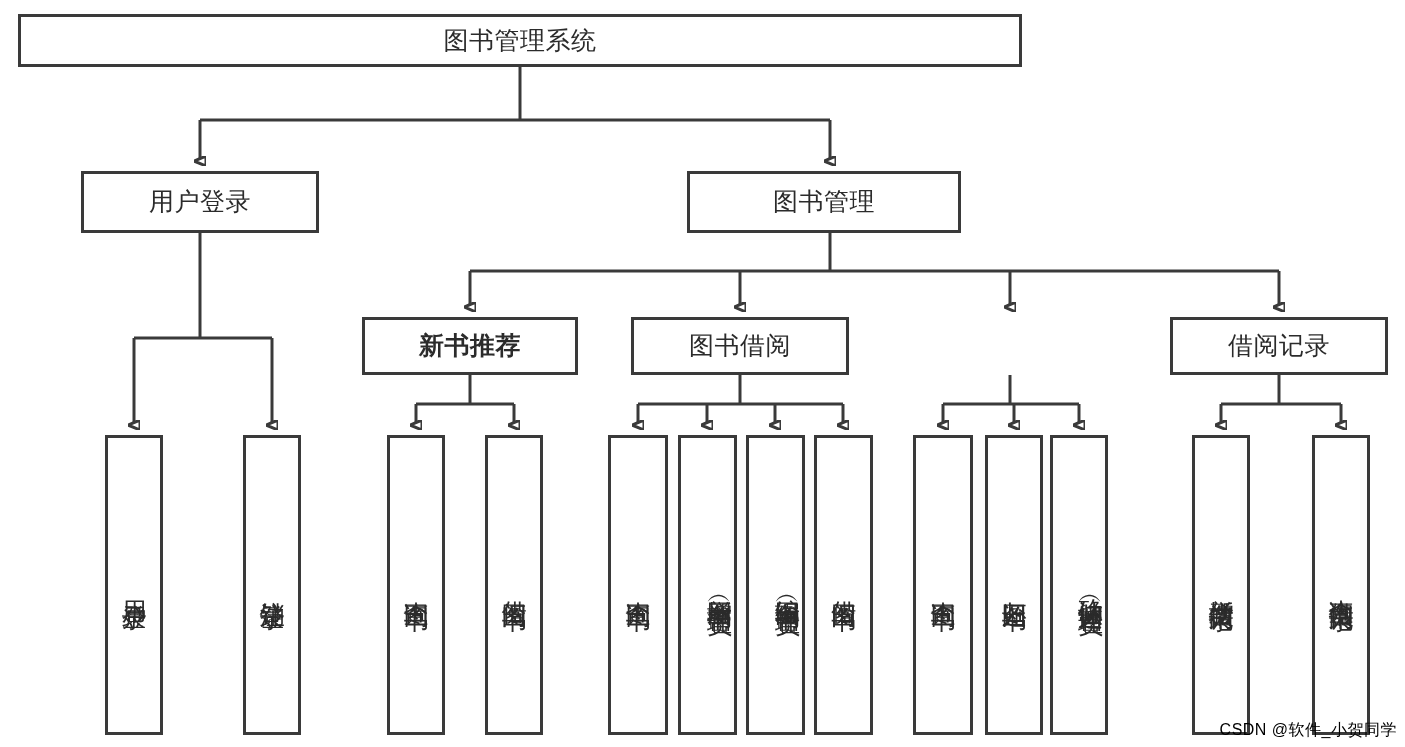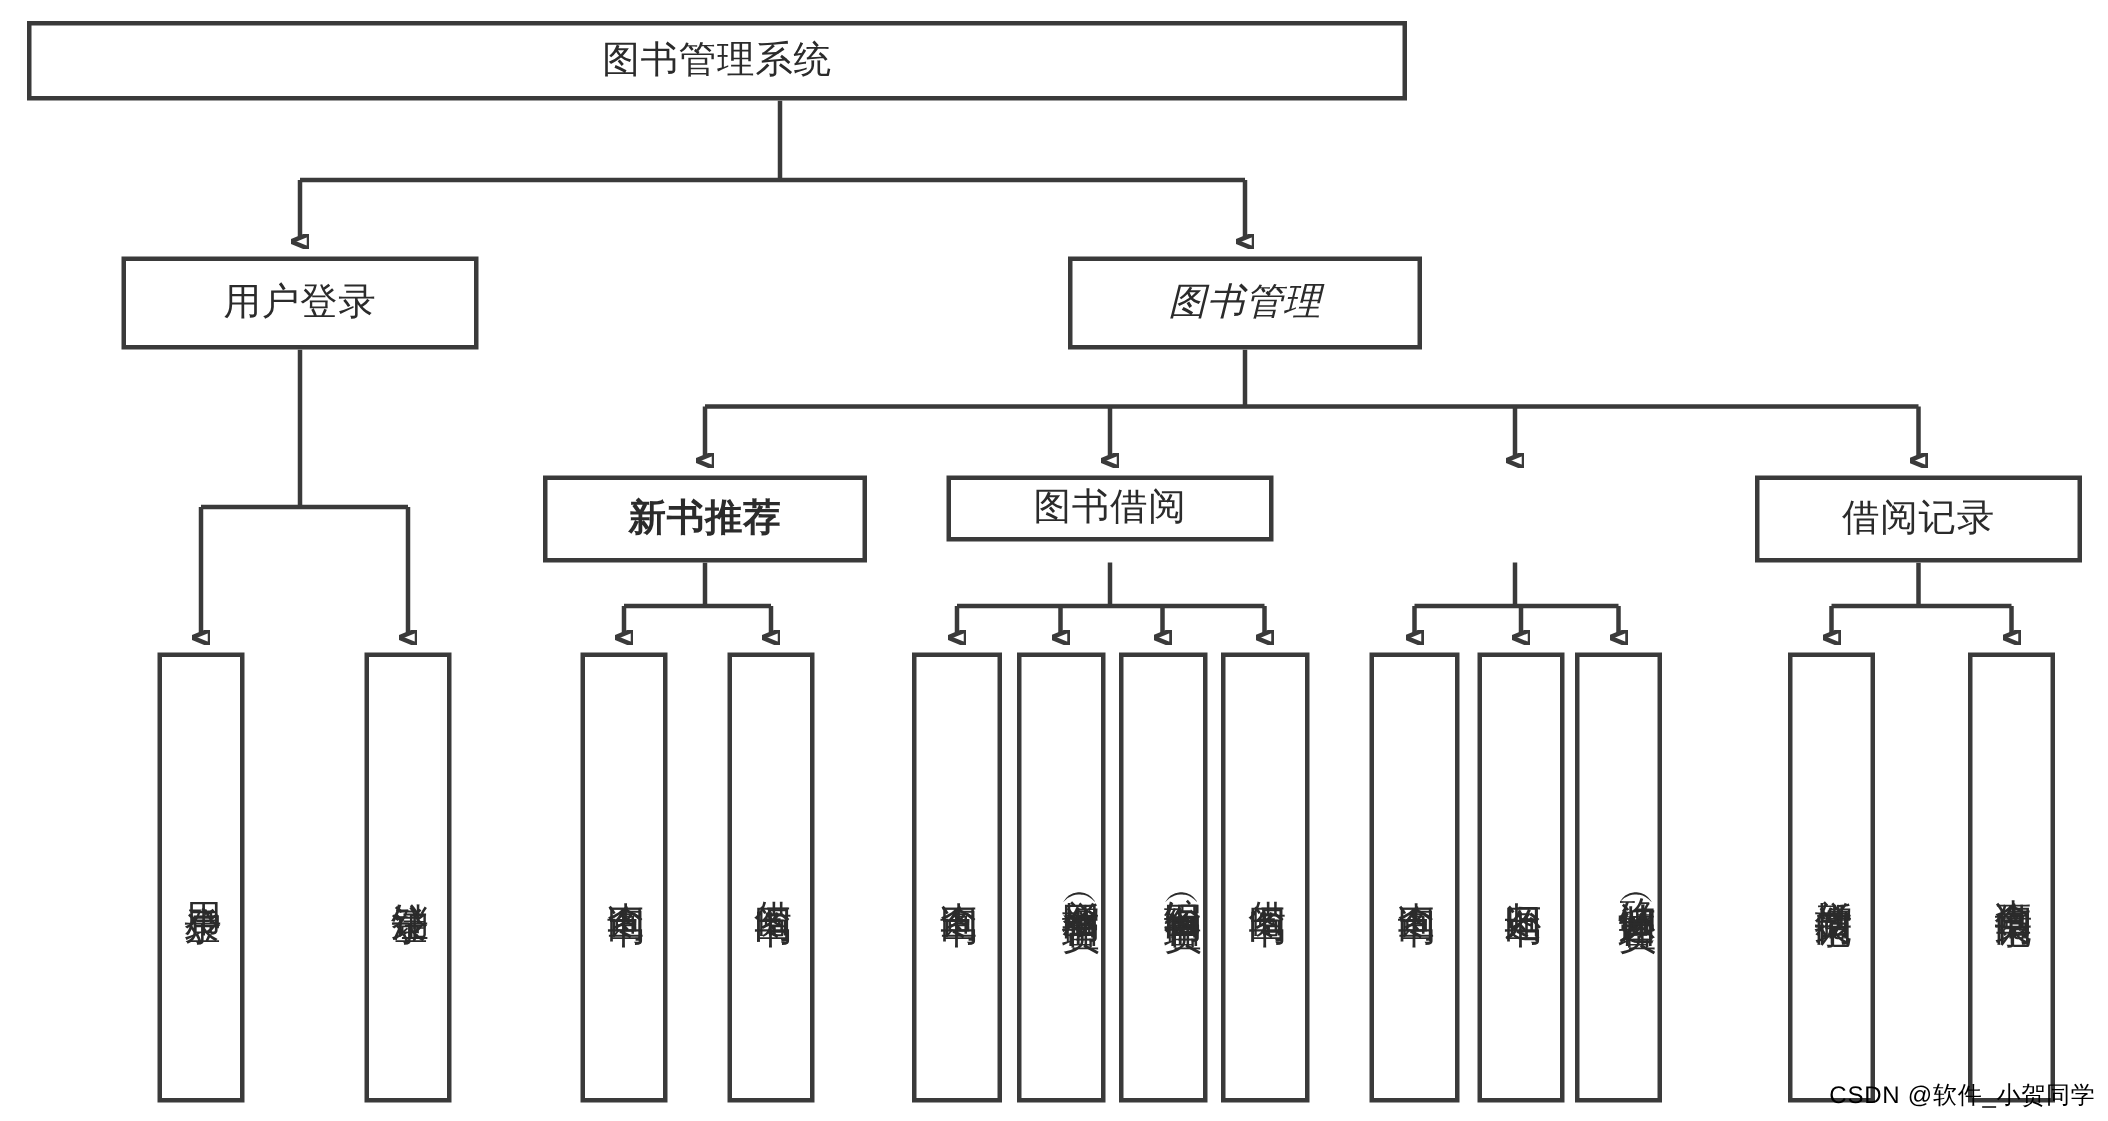--- a/index.html
+++ b/index.html
@@ -115,27 +115,27 @@
     <path d="M 943 404 L 943 422" marker-end="url(#arrow)"></path>
     <path d="M 1014 404 L 1014 422" marker-end="url(#arrow)"></path>
     <path d="M 1079 404 L 1079 422" marker-end="url(#arrow)"></path>
 
     <path d="M 1279 375 L 1279 404"></path>
     <path d="M 1221 404 L 1341 404"></path>
     <path d="M 1221 404 L 1221 422" marker-end="url(#arrow)"></path>
     <path d="M 1341 404 L 1341 422" marker-end="url(#arrow)"></path>
   </svg>
 
-  <div class="node horiz" style="left:18px; top:14px; width:920px; height:53px;">图书管理系统</div>
+  <div class="node horiz" style="left:18px; top:14px; width:1004px; height:53px;">图书管理系统</div>
 
   <div class="node horiz" style="left:81px; top:171px; width:238px; height:62px;">用户登录</div>
-  <div class="node horiz" style="left:712px; top:171px; width:236px; height:62px;font-style:italic;">图书管理</div>
+  <div class="node horiz" style="left:687px; top:171px; width:274px; height:62px;">图书管理</div>
 
   <div class="node horiz" style="left:362px; top:317px; width:216px; height:58px;font-weight:bold;">新书推荐</div>
-  <div class="node horiz" style="left:631px; top:317px; width:218px; height:44px;">图书借阅</div>
+  <div class="node horiz" style="left:631px; top:317px; width:218px; height:58px;">图书借阅</div>
   <div class="node horiz" style="left:1170px; top:317px; width:218px; height:58px;">借阅记录</div>
 
   <div class="node vert mid" style="left:105px; top:435px; width:58px; height:300px;">用户登录</div>
   <div class="node vert mid" style="left:243px; top:435px; width:58px; height:300px;">注销登录</div>
 
   <div class="node vert mid" style="left:387px; top:435px; width:58px; height:300px;">查询图书</div>
   <div class="node vert mid" style="left:485px; top:435px; width:58px; height:300px;">借阅图书</div>
 
   <div class="node vert mid" style="left:608px; top:435px; width:60px; height:300px;">查询图书</div>
   <div class="node vert" style="left:678px; top:435px; width:59px; height:300px;">新增图书（管理员）</div>

